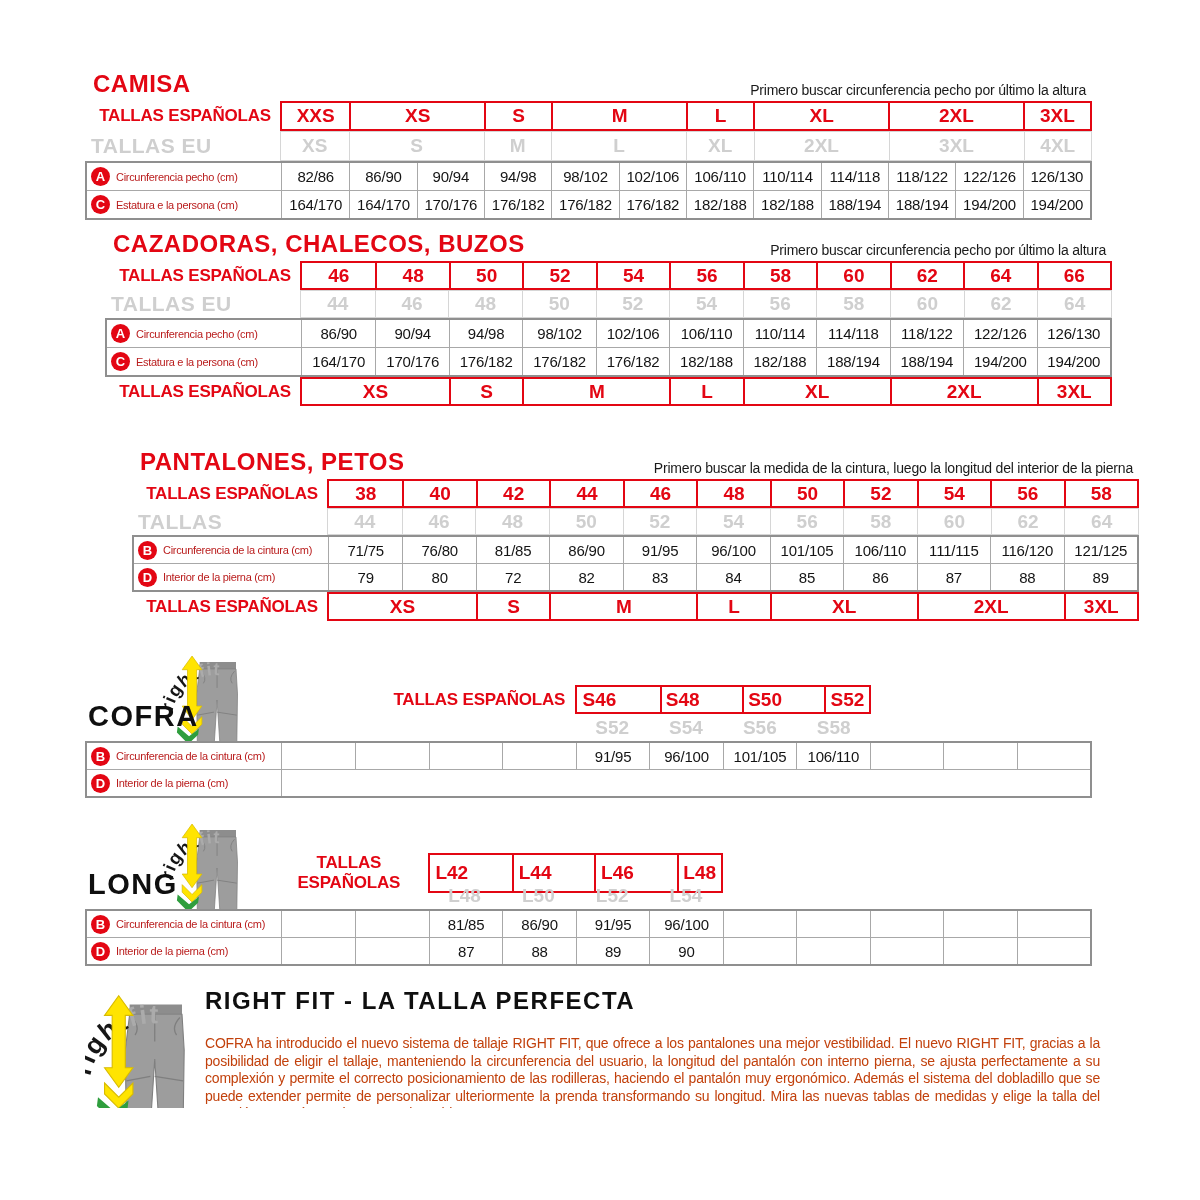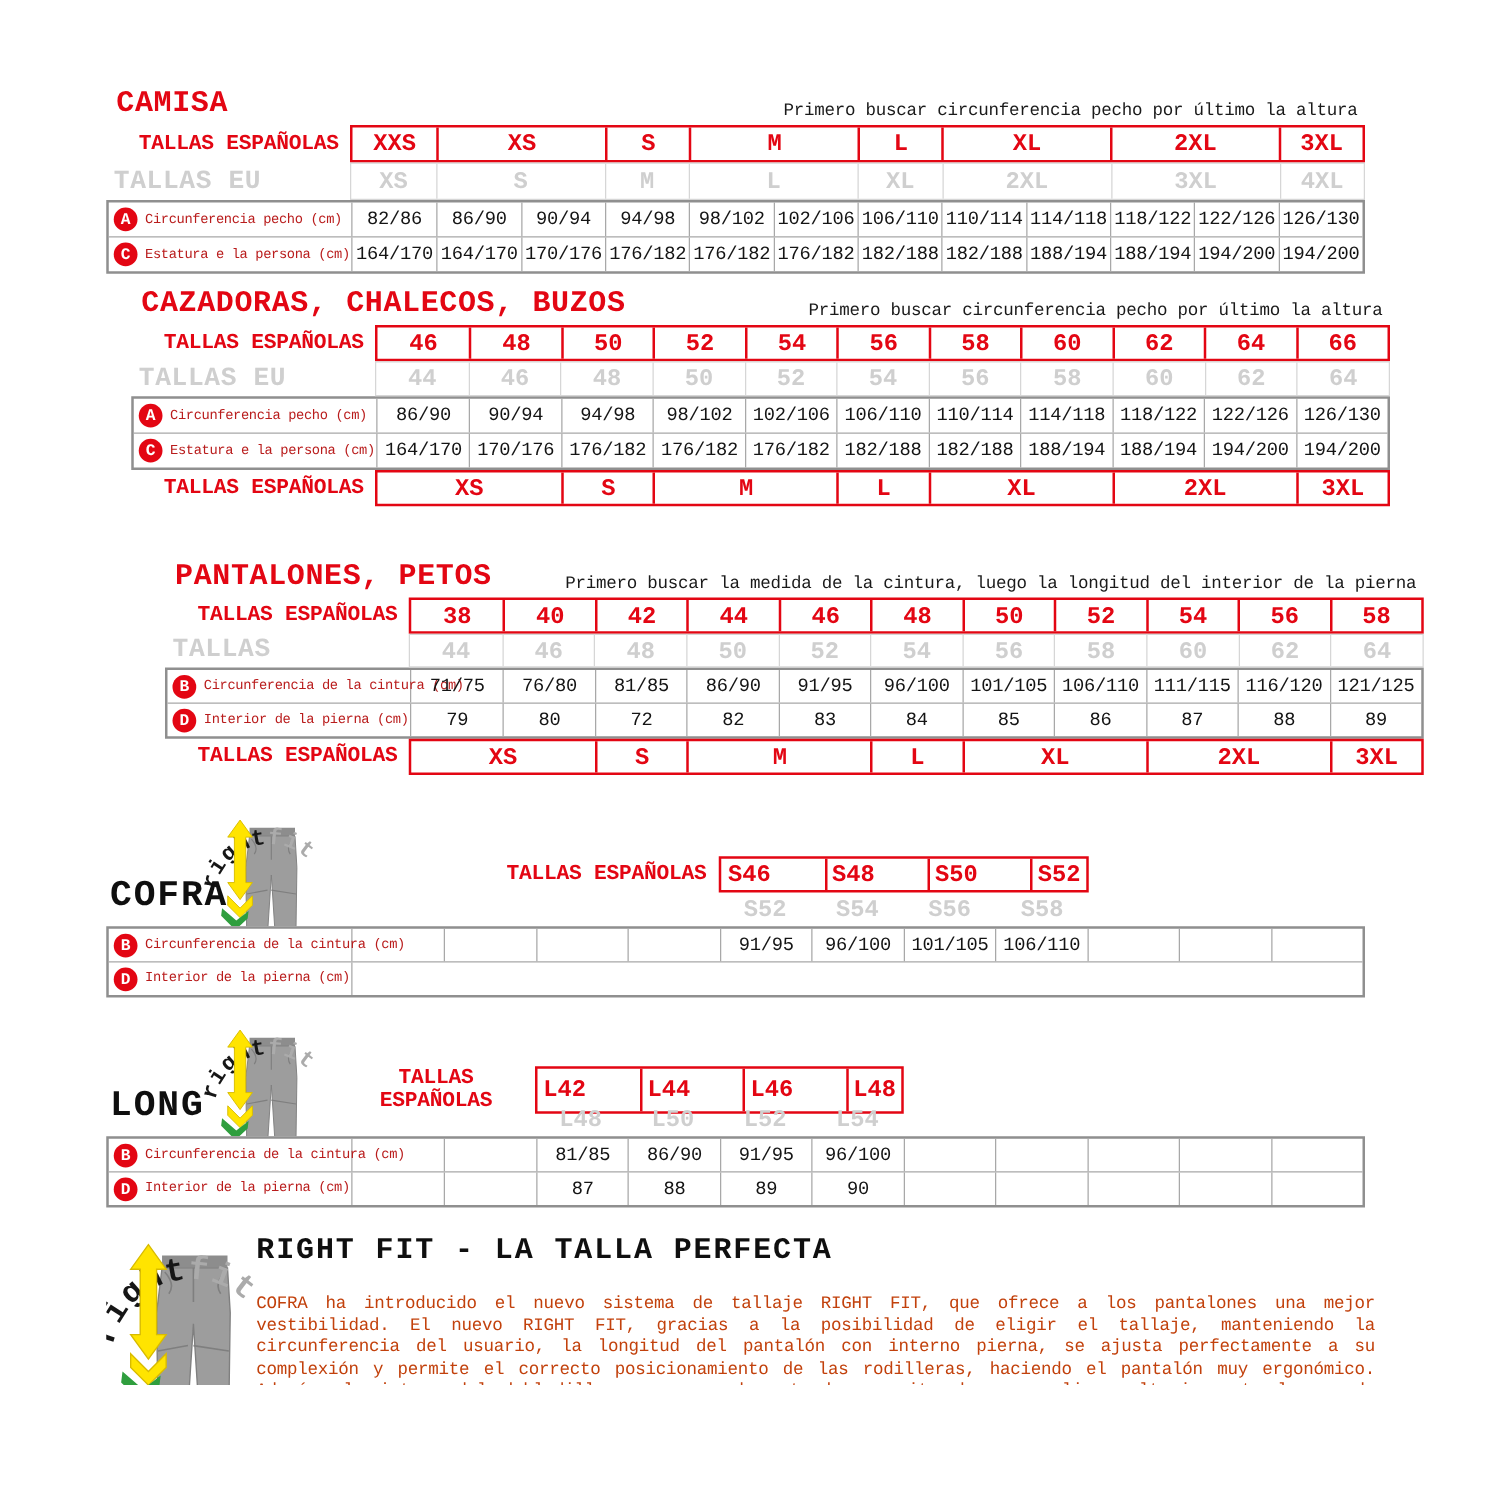--- a/index.html
+++ b/index.html
@@ -1,17 +1,17 @@
 <!DOCTYPE html>
 <html><head>
 <meta charset="utf-8">
 <style>
   html,body{margin:0;padding:0;background:#fff;}
   .sheet{position:relative;width:1200px;height:1108px;background:#ffffff;
-         font-family:Liberation Mono, monospace;overflow:hidden;color:#141414;}
+         font-family:Liberation Sans, sans-serif;overflow:hidden;color:#141414;}
   .tblsec{position:absolute;left:85px;width:1007px;}
   .titlerow{display:flex;justify-content:space-between;align-items:flex-end;padding-bottom:3px;}
   .ttl{margin:0;font-size:24px;font-weight:bold;color:#e30613;letter-spacing:0.5px;padding-left:8px;}
   .note{font-size:14px;color:#1a1a1a;padding-right:6px;letter-spacing:-0.2px;}
   .trow{display:flex;}
   .lblcol{flex:0 0 195px;width:195px;display:flex;align-items:center;}
   .bar{flex:1;display:grid;}
   .g12{grid-template-columns:repeat(12,1fr);}
   .g11{grid-template-columns:repeat(11,1fr);text-align:center;}
   .redlbl{font-size:17px;font-weight:bold;color:#e30613;justify-content:flex-end;padding-right:9px;box-sizing:border-box;letter-spacing:-0.2px;}

